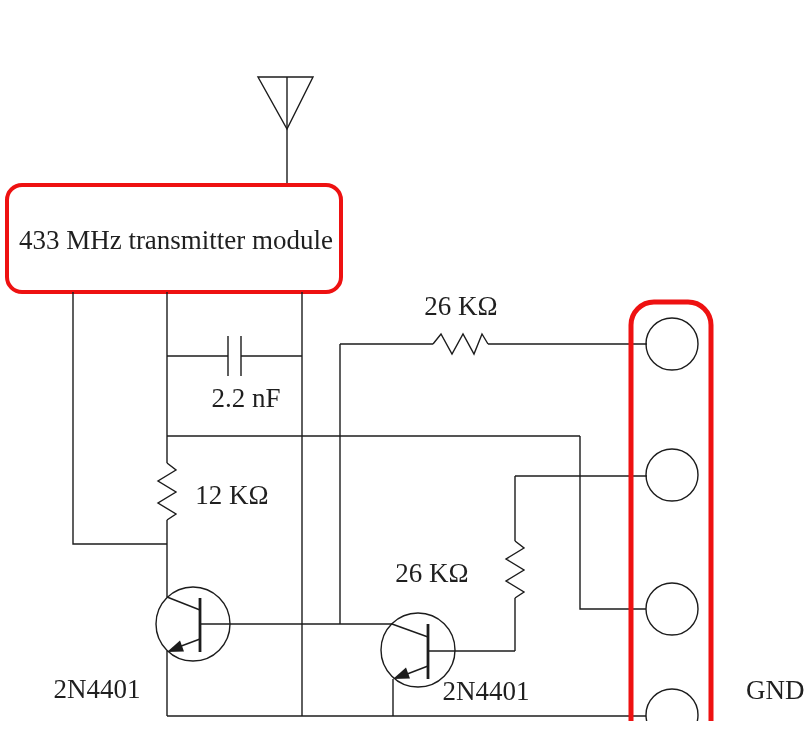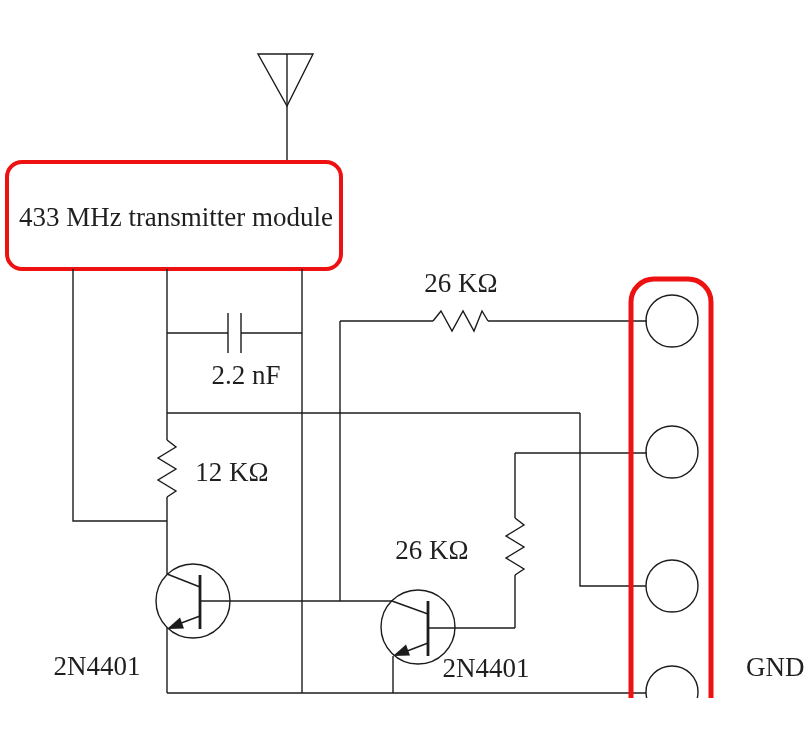--- a/index.html
+++ b/index.html
@@ -3,21 +3,21 @@
 <meta charset="utf-8">
 <style>
   :root{
     --accent:#ee1111;
     --wire:#1c1c1c;
     --label:#1f1f1f;
     --bg:#ffffff;
   }
   html,body{margin:0;padding:0;background:var(--bg);}
   .stage{position:relative;width:806px;height:698px;background:var(--bg);overflow:hidden;
-         font-family:"Liberation Serif","DejaVu Serif",serif;}
+         font-family:"Liberation Serif","DejaVu Serif",serif;margin-top:23px;}
   svg{position:absolute;left:0;top:0;}
   .wire{stroke:var(--wire);stroke-width:1.4;fill:none;stroke-linecap:butt;stroke-linejoin:miter;}
   .sym{stroke:var(--wire);stroke-width:1.4;fill:none;}
   .bar{stroke:var(--wire);stroke-width:2.8;fill:none;}
   .arrow{fill:var(--wire);stroke:none;}
   .redbox{stroke:var(--accent);fill:none;}
   .module-border{stroke-width:4;}
   .conn-border{stroke-width:5;}
   .lbl{fill:var(--label);font-family:"Liberation Serif","DejaVu Serif",serif;font-size:27px;}
   .lbl-mid{text-anchor:middle;}

